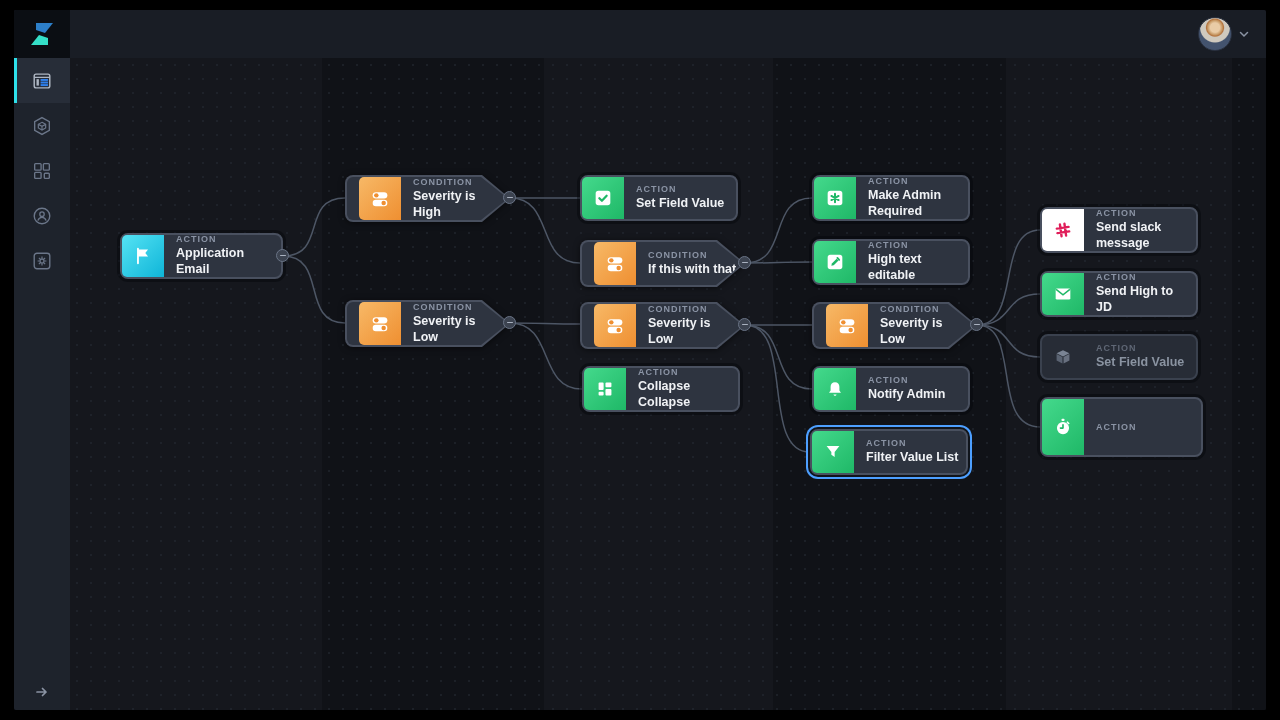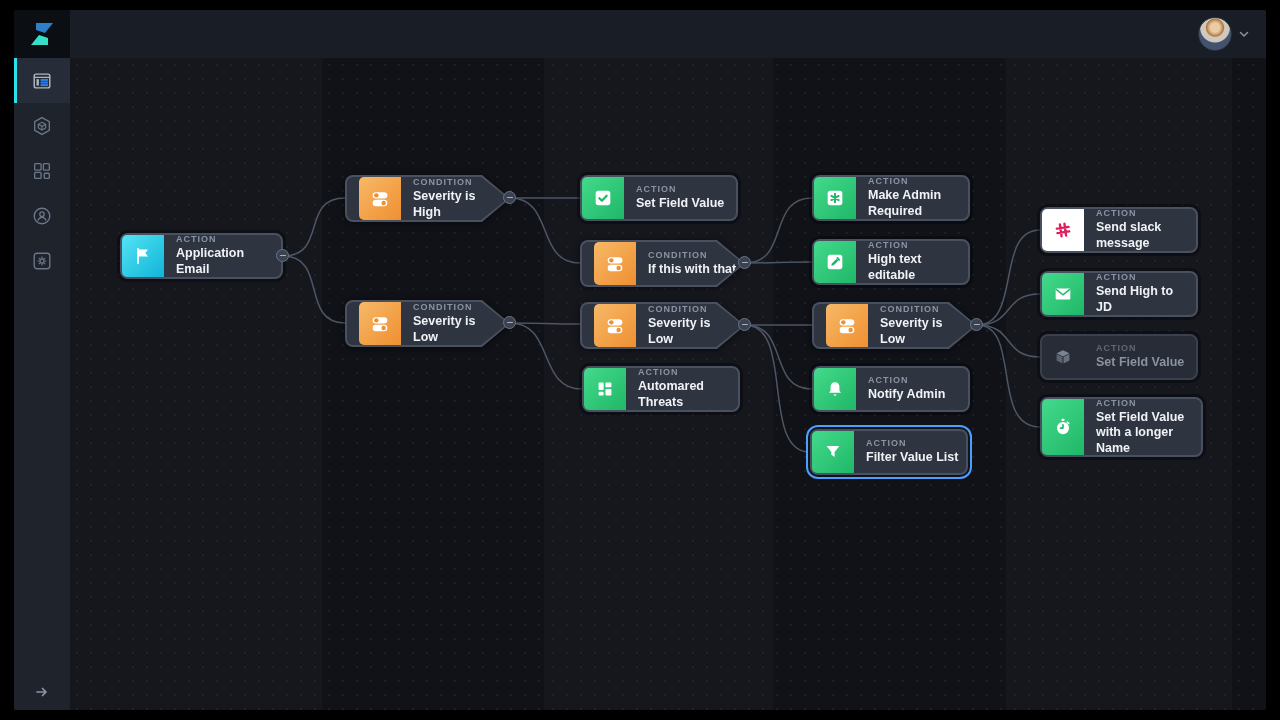--- a/index.html
+++ b/index.html
@@ -281,21 +281,21 @@
       <div class="nicon green">
         <svg width="22" height="22" viewBox="0 0 24 24">
           <rect x="5" y="5" width="5.5" height="8" rx="1" fill="#fff"></rect>
           <rect x="12.5" y="5" width="6.5" height="5" rx="1" fill="#fff"></rect>
           <rect x="5" y="15" width="5.5" height="4" rx="1" fill="#fff"></rect>
           <rect x="12.5" y="12" width="6.5" height="7" rx="1" fill="#fff"></rect>
         </svg>
       </div>
       <div class="ntext">
         <span class="ntype">ACTION</span>
-        <span class="nname">Automared Threats</span>
+        <span class="nname">Collapse Collapse</span>
       </div>
     </div>
 
     <div class="node" style="left:742px;top:117px">
       <div class="nicon green">
         <svg width="22" height="22" viewBox="0 0 24 24">
           <rect x="4" y="4" width="16" height="16" rx="3" fill="#fff"></rect>
           <path d="M12 7.5 V16.5 M8.1 9.75 L15.9 14.25 M15.9 9.75 L8.1 14.25" stroke="#1fb867" stroke-width="2.2" stroke-linecap="round"></path>
         </svg>
       </div>
@@ -407,21 +407,20 @@
       <div class="nicon green">
         <svg width="22" height="22" viewBox="0 0 24 24">
           <rect x="10.3" y="3" width="3.4" height="2.4" rx="1" fill="#fff"></rect>
           <circle cx="12" cy="13.2" r="6.6" fill="#fff"></circle>
           <path d="M12 13.2 V9.6 M12 13.2 H9.2" stroke="#1fb867" stroke-width="1.8" stroke-linecap="round"></path>
           <path d="M16.8 6.8 L18.2 8.2" stroke="#fff" stroke-width="1.8" stroke-linecap="round"></path>
         </svg>
       </div>
       <div class="ntext">
         <span class="ntype">ACTION</span>
-        <span class="nname">Set Field Value with a longer Name</span>
       </div>
     </div>
 
     <div class="dot" style="left:206px;top:191px">
         <div class="dash"></div>
       </div>
     <div class="dot" style="left:433px;top:133px">
         <div class="dash"></div>
       </div>
     <div class="dot" style="left:433px;top:258px">

